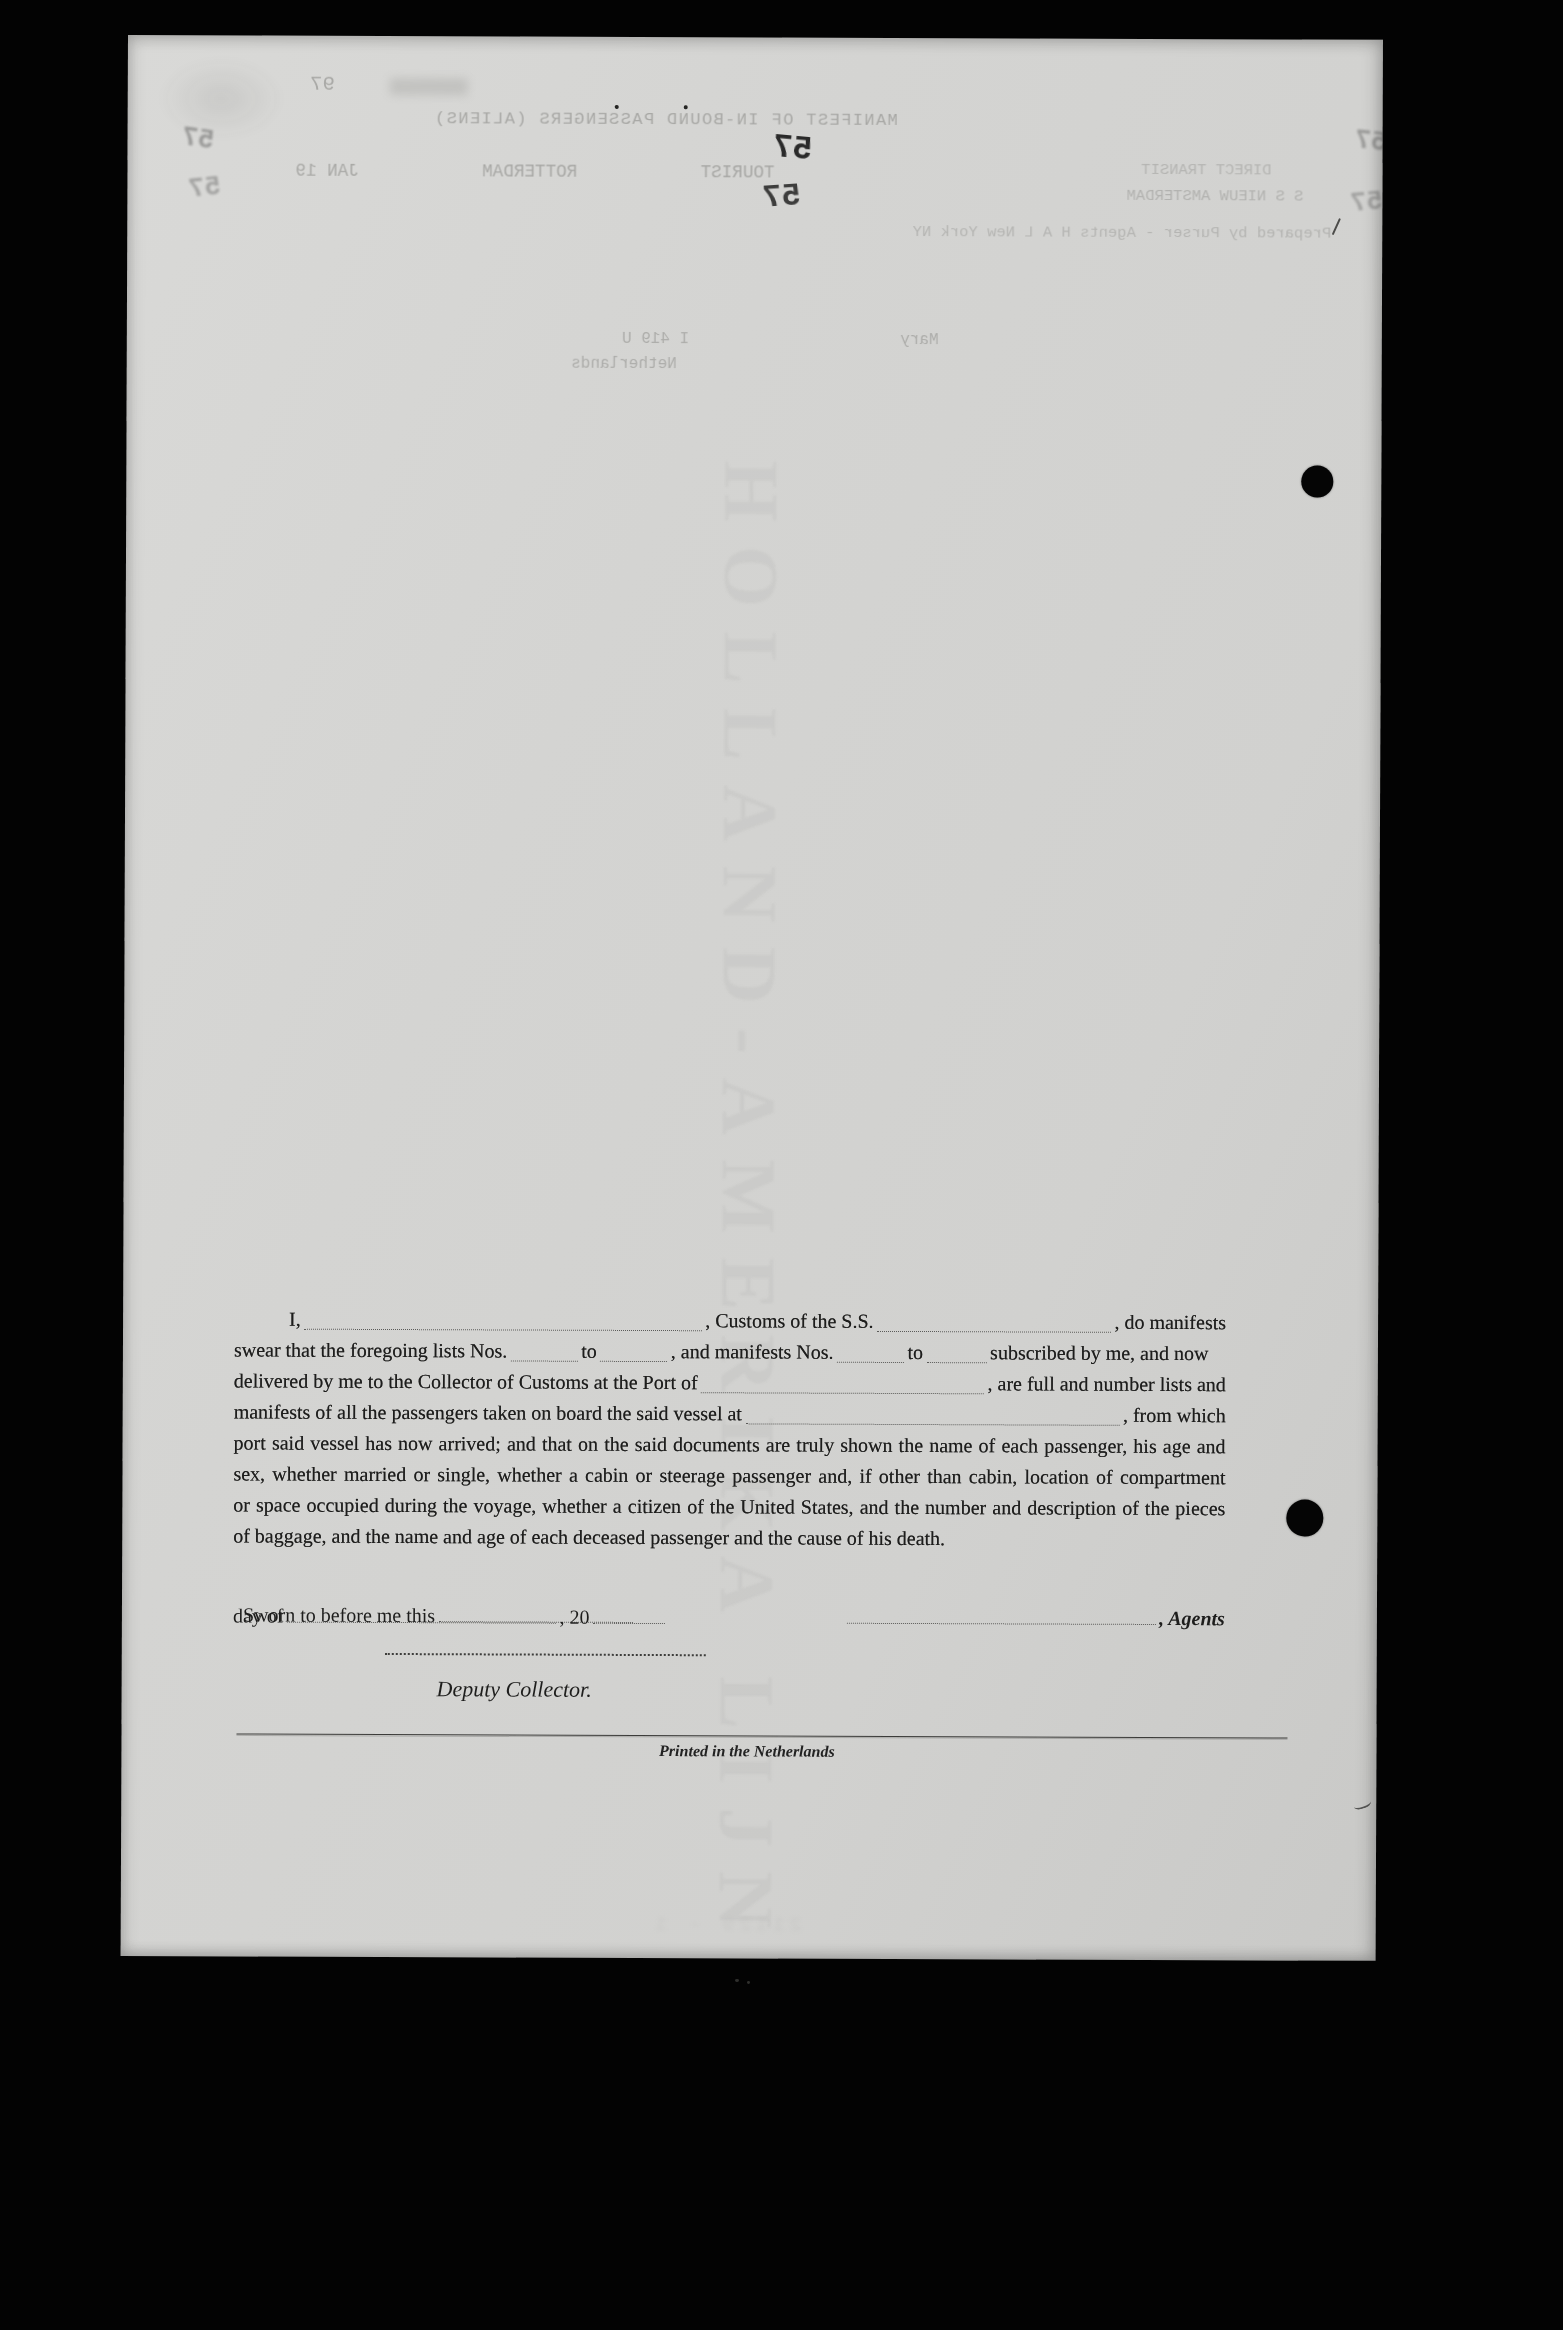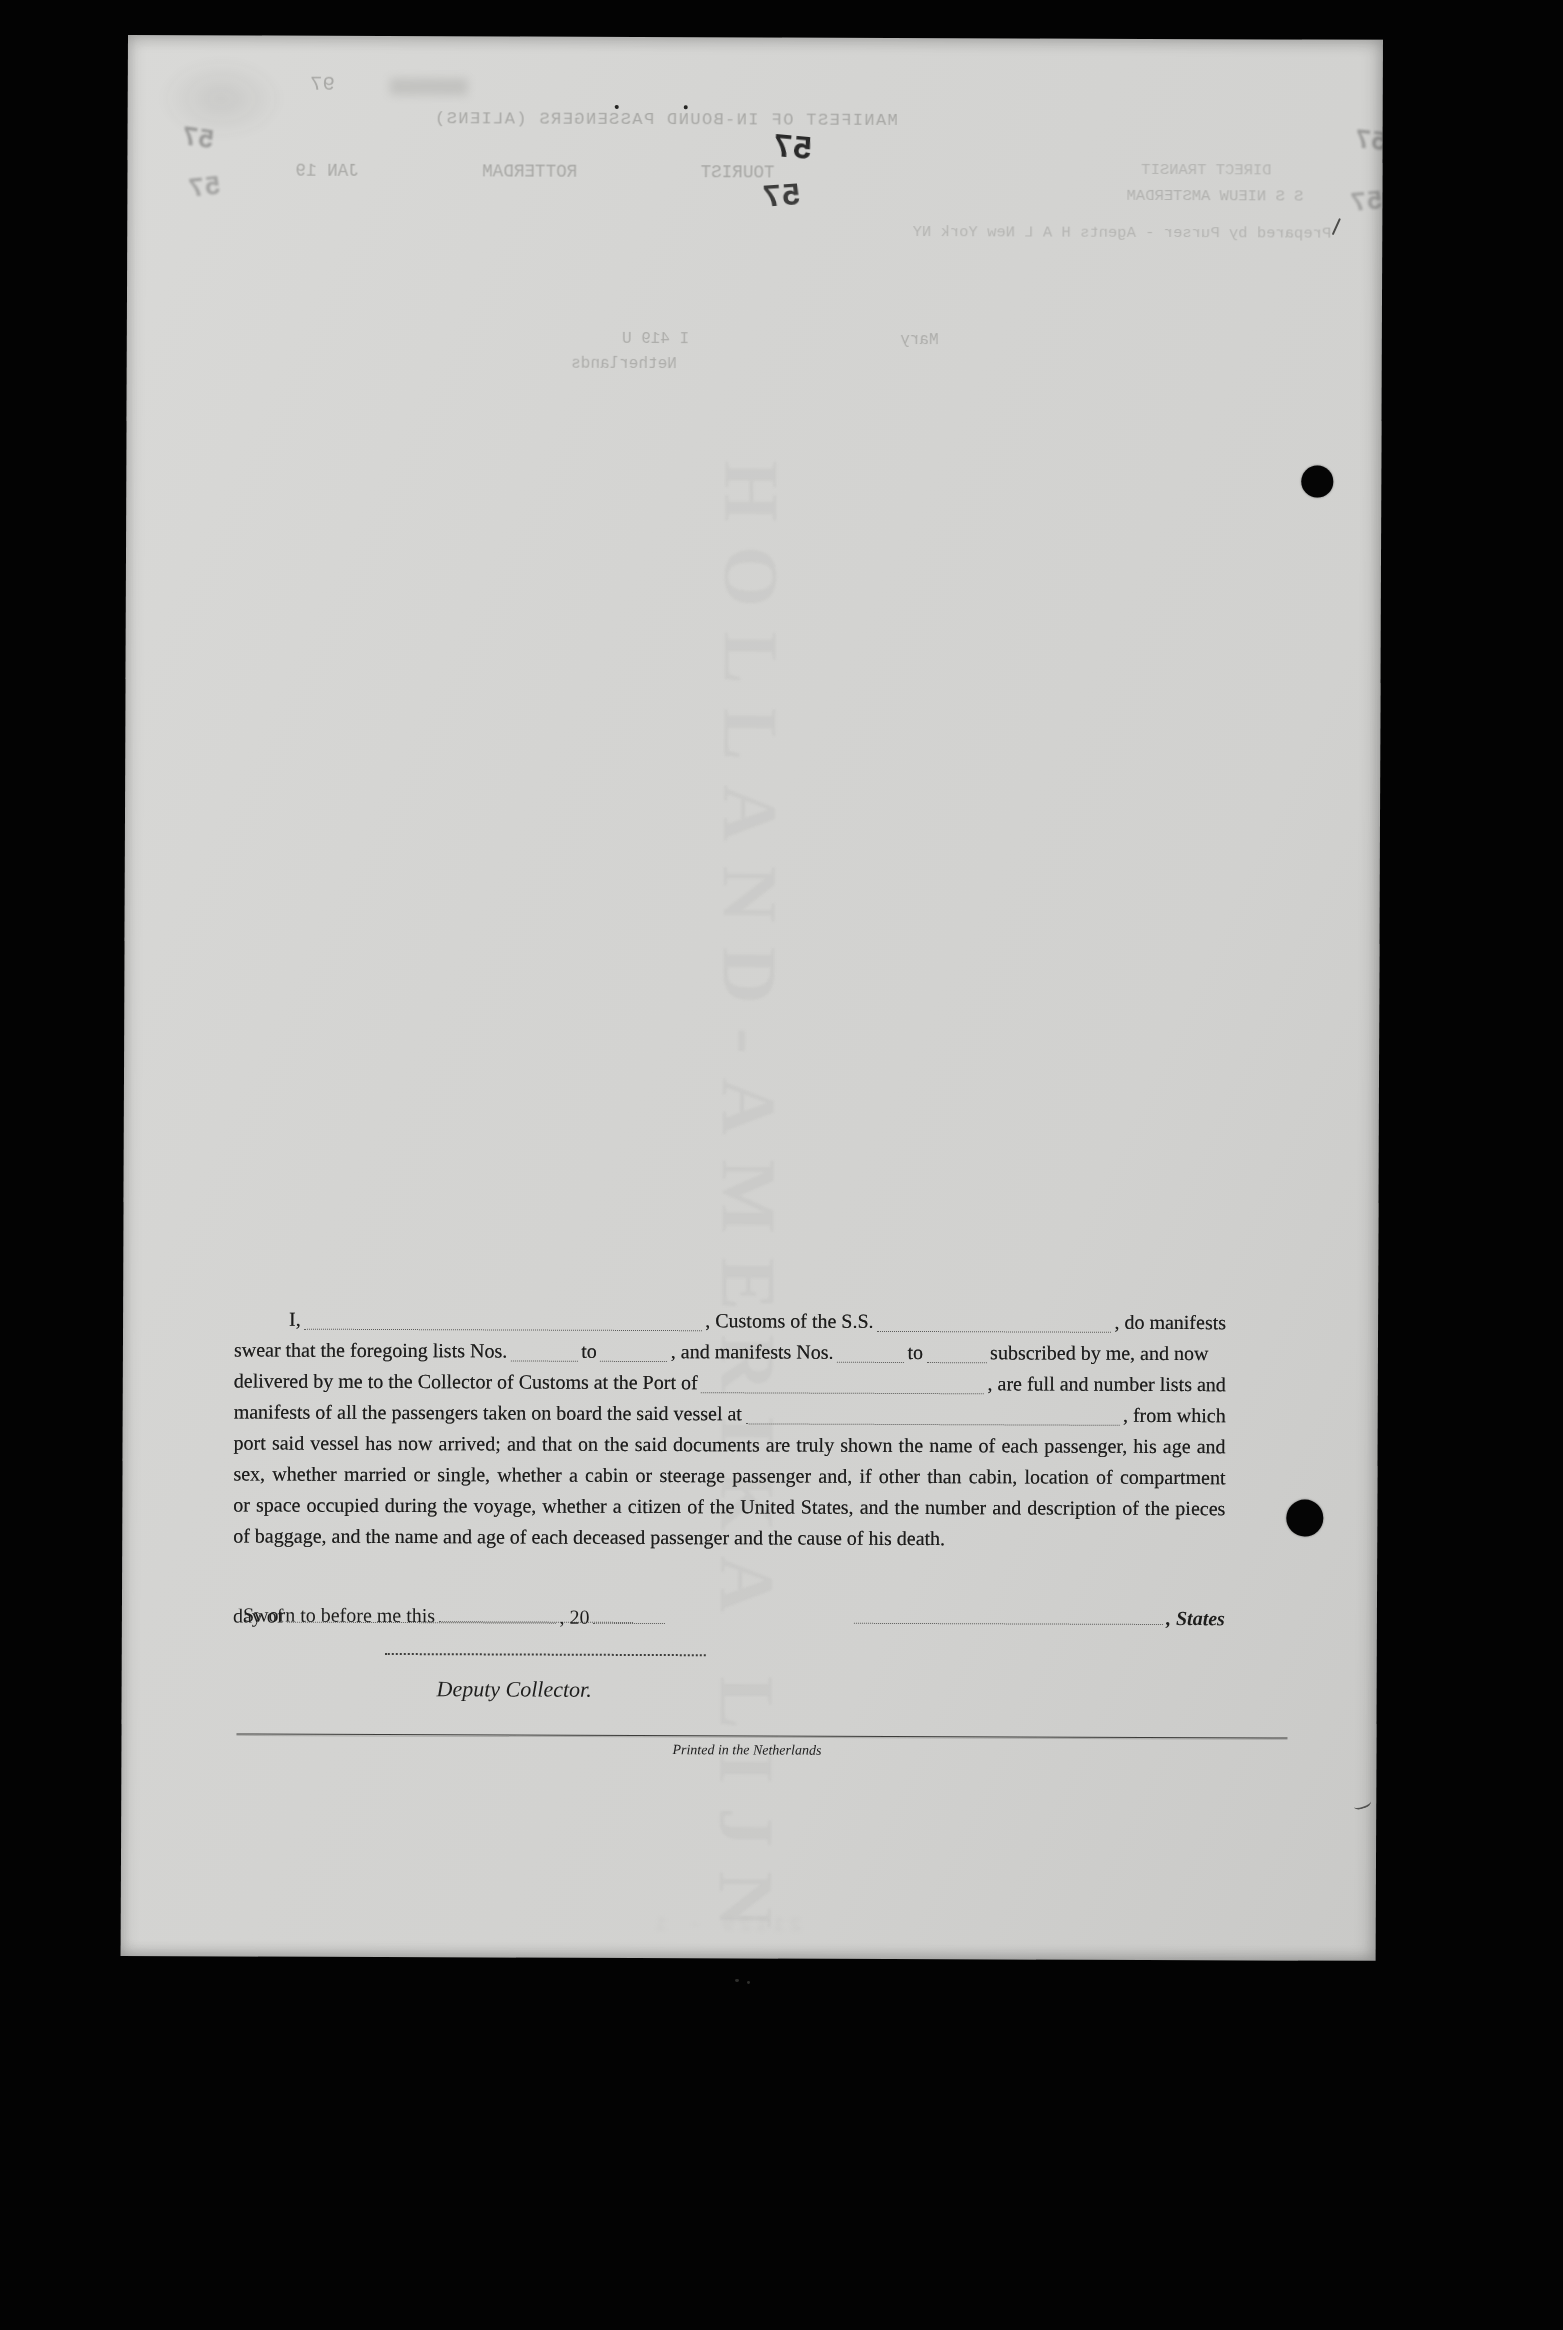--- a/index.html
+++ b/index.html
@@ -85,21 +85,21 @@
     font-size:20px;color:#1d1d1c;white-space:nowrap;}
   #dayof-dots{width:269px;}
   #year-dots{width:72px;}
   #sig-line{position:absolute;left:263px;top:1614px;width:321px;border-bottom:2.1px dotted #3d3d3b;height:2.8px;}
   #deputy{position:absolute;left:287px;top:1640px;width:211px;text-align:center;
     font-style:italic;font-size:22px;color:#1e1e1d;}
   
   #footer-rule{position:absolute;left:115px;top:1698px;width:1051px;
     border-top:1.4px solid #3c3c3a;box-shadow:0 1.4px 0 rgba(60,60,58,.28);}
   #printed{position:absolute;left:534px;top:1705px;width:183px;text-align:center;
-    font-size:14px;font-style:italic;font-weight:normal;color:#222;}
+    font-size:16px;font-style:italic;font-weight:bold;color:#222;}
   
   .hole{position:absolute;background:#050505;border-radius:50%;box-shadow:0 0 2.1px rgba(0,0,0,.5);}
   #hole-top{left:1175px;top:426px;width:32px;height:32px;}
   #hole-bottom{left:1164px;top:1460px;width:37px;height:37px;}
   
   .speck{position:absolute;background:#262624;border-radius:50%;}
   #speck1{left:487px;top:68px;width:3.5px;height:3.5px;}
   #speck2{left:556px;top:68px;width:3.5px;height:4.2px;}
   #mark-slash{position:absolute;left:1208px;top:178px;width:2.1px;height:18.3px;background:#2a2a28;
     transform:rotate(24deg);border-radius:1.4px;opacity:.8;}
@@ -184,21 +184,21 @@
     <div class="jline">port said vessel has now arrived; and that on the said documents are truly shown the name of each passenger, his age and</div>
     <div class="jline">sex, whether married or single, whether a cabin or steerage passenger and, if other than cabin, location of compartment</div>
     <div class="jline">or space occupied during the voyage, whether a citizen of the United States, and the number and description of the pieces</div>
     <div class="pline">of baggage, and the name and age of each deceased passenger and the cause of his death.</div>
   </div>
 
   <div id="sworn-row">
     <span class="lead">Sworn to before me this</span>
     <span id="sworn-dots" class="dots-fixed"></span>
     <span id="master-dots" class="dots-fixed"></span>
-    <span class="master">, States</span>
+    <span class="master">, Agents</span>
   </div>
   <div id="dayof-row">
     <span>day of</span>
     <span id="dayof-dots" class="dots-fixed"></span>
     <span>, 20</span>
     <span id="year-dots" class="dots-fixed"></span>
   </div>
   <div id="sig-line"></div>
   <div id="deputy">Deputy Collector.</div>
 

